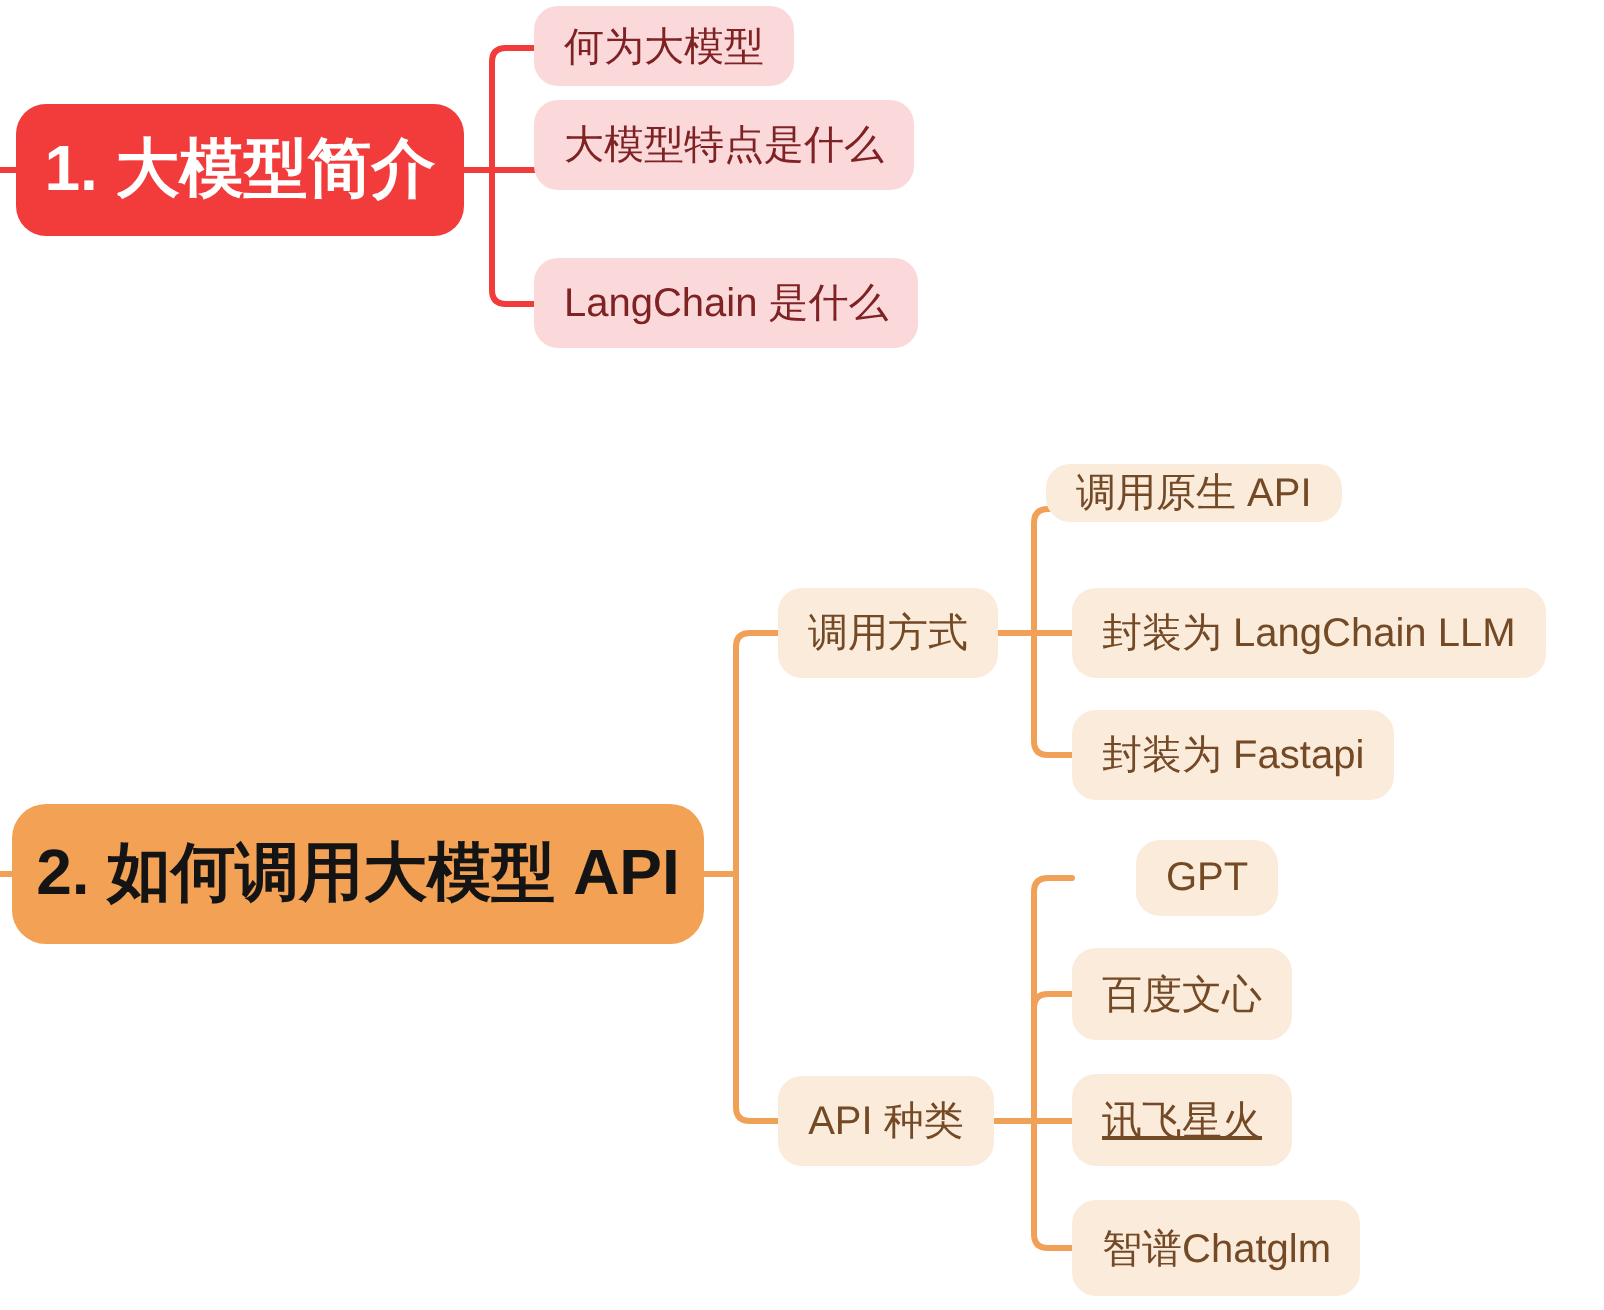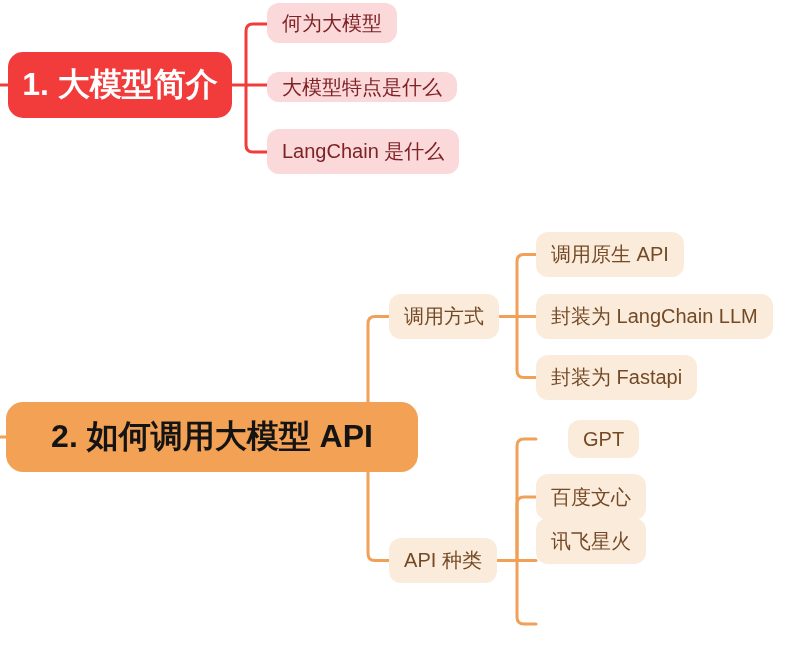--- a/index.html
+++ b/index.html
@@ -91,36 +91,37 @@
     <path class="l2" d="M 460 560.5 H 536"></path>
     <path class="l2" d="M 517 560.5 V 446 Q 517 439 524 439 H 536"></path>
     <path class="l2" d="M 517 560.5 V 504 Q 517 497 524 497 H 536"></path>
     <path class="l2" d="M 517 560.5 V 617 Q 517 624 524 624 H 536"></path>
   </svg>
 
   <div class="node root b1root" style="left:8px; top:52px; width:224px; height:66px;">1. 大模型简介</div>
 
   <div class="node child b1child" style="left:267px; top:3px; height:40px;">何为大模型</div>
 
-  <div class="node child b1child" style="left:267px; top:72px; height:30px;">大模型特点是什么</div>
+  <div class="node child b1child" style="left:267px; top:50px; height:45px;">大模型特点是什么</div>
 
   <div class="node child b1child" style="left:267px; top:129px; height:45px;">LangChain 是什么</div>
 
-  <div class="node root b2root" style="left:6px; top:402px; width:412px; height:70px;">2. 如何调用大模型 API</div>
+  <div class="node root b2root" style="left:6px; top:402px; width:346px; height:70px;">2. 如何调用大模型 API</div>
 
   <div class="node child b2child" style="left:389px; top:294px; height:45px; min-width:108px;">调用方式</div>
 
   <div class="node child b2child" style="left:389px; top:538px; height:45px; min-width:108px;">API 种类</div>
 
-  <div class="node child b2child" style="left:536px; top:232px; height:45px;">调用原生 API</div>
+  <div class="node child b2child" style="left:523px; top:232px; height:29px;">调用原生 API</div>
 
   <div class="node child b2child" style="left:536px; top:294px; height:45px;">封装为 LangChain LLM</div>
 
   <div class="node child b2child" style="left:536px; top:355px; height:45px;">封装为 Fastapi</div>
 
   <div class="node child b2child" style="left:536px; top:420px; height:38px;margin-left:32px;">GPT</div>
 
   <div class="node child b2child" style="left:536px; top:474px; height:46px;">百度文心</div>
 
-  <div class="node child b2child" style="left:536px; top:518px; height:46px;">讯飞星火</div>
+  <div class="node child b2child" style="left:536px; top:537px; height:46px;text-decoration:underline;">讯飞星火</div>
 
+  <div class="node child b2child" style="left:536px; top:600px; height:48px;">智谱Chatglm</div>
 
 </div>
 
 </body></html>

